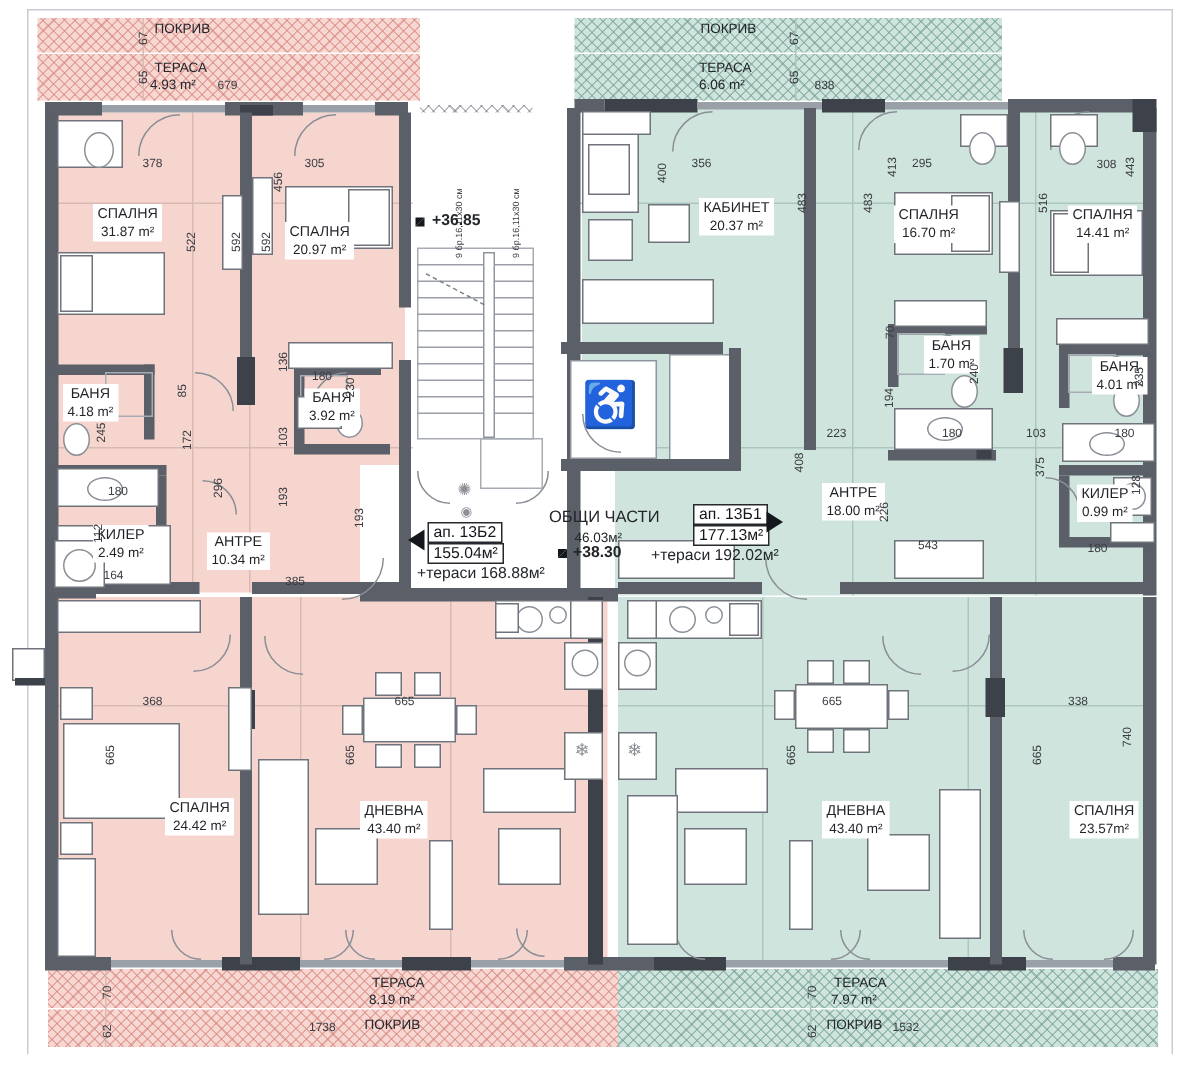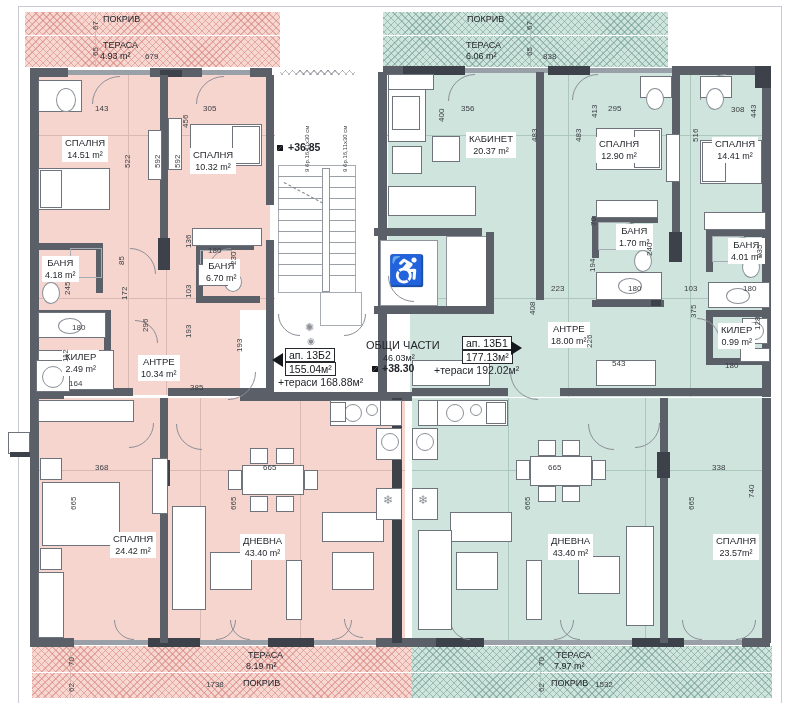--- a/index.html
+++ b/index.html
@@ -483,33 +483,33 @@
   <div class="box" style="left:412px;top:428px;width:26px;height:32px;"></div>
   <div class="ell" style="left:416px;top:433px;width:18px;height:18px;"></div>
   <div class="box" style="left:412px;top:488px;width:26px;height:32px;"></div>
   <div class="t" style="left:418px;top:495px;font-size:12px;color:#8a8e96;">❄</div>
 
   <div class="box" style="left:412px;top:360px;width:78px;height:26px;"></div>
   <div class="box" style="left:596px;top:360px;width:60px;height:26px;"></div>
 
   <div class="plaque" style="left:62px;top:136px;">
     <span>СПАЛНЯ</span><br>
-    <span class="a">14.51 m²</span>
+    <span class="a">31.87 m²</span>
   </div>
   <div class="plaque" style="left:190px;top:148px;">
     <span>СПАЛНЯ</span><br>
-    <span class="a">10.32 m²</span>
+    <span class="a">20.97 m²</span>
   </div>
   <div class="plaque" style="left:42px;top:256px;">
     <span>БАНЯ</span><br>
     <span class="a">4.18 m²</span>
   </div>
   <div class="plaque" style="left:203px;top:259px;">
     <span>БАНЯ</span><br>
-    <span class="a">6.70 m²</span>
+    <span class="a">3.92 m²</span>
   </div>
   <div class="plaque" style="left:62px;top:350px;">
     <span>КИЛЕР</span><br>
     <span class="a">2.49 m²</span>
   </div>
   <div class="plaque" style="left:138px;top:355px;">
     <span>АНТРЕ</span><br>
     <span class="a">10.34 m²</span>
   </div>
   <div class="plaque" style="left:110px;top:532px;">
@@ -520,21 +520,21 @@
     <span>ДНЕВНА</span><br>
     <span class="a">43.40 m²</span>
   </div>
 
   <div class="plaque" style="left:466px;top:132px;">
     <span>КАБИНЕТ</span><br>
     <span class="a">20.37 m²</span>
   </div>
   <div class="plaque" style="left:596px;top:137px;">
     <span>СПАЛНЯ</span><br>
-    <span class="a">12.90 m²</span>
+    <span class="a">16.70 m²</span>
   </div>
   <div class="plaque" style="left:712px;top:137px;">
     <span>СПАЛНЯ</span><br>
     <span class="a">14.41 m²</span>
   </div>
   <div class="plaque" style="left:616px;top:224px;">
     <span>БАНЯ</span><br>
     <span class="a">1.70 m²</span>
   </div>
   <div class="plaque" style="left:728px;top:238px;">
@@ -571,21 +571,21 @@
 
   <div class="aptbox" style="left:462px;top:336px;">ап. 13Б1</div>
   <div class="aptbox" style="left:462px;top:350px;">177.13м²</div>
   <div class="arrow-r" style="left:511px;top:341px;"></div>
   <div class="t lbl" style="left:434px;top:365px;">+тераси 192.02м²</div>
 
   <div class="elev-mark" style="left:277px;top:145px;"></div>
   <div class="elev-mark2" style="left:277px;top:145px;"></div>
   <div class="t lbl" style="left:288px;top:142px;font-weight:bold;">+36.85</div>
 
-  <div class="t dim" style="left:95px;top:103px;">143</div>
+  <div class="t dim" style="left:95px;top:103px;">378</div>
   <div class="t dim" style="left:203px;top:103px;">305</div>
   <div class="t dimv" style="left:180px;top:128px;">456</div>
   <div class="t dimv" style="left:122px;top:168px;">522</div>
   <div class="t dimv" style="left:152px;top:168px;">592</div>
   <div class="t dimv" style="left:172px;top:168px;">592</div>
   <div class="t dim" style="left:208px;top:245px;">180</div>
   <div class="t dimv" style="left:183px;top:248px;">136</div>
   <div class="t dimv" style="left:183px;top:298px;">103</div>
   <div class="t dimv" style="left:228px;top:265px;">230</div>
   <div class="t dimv" style="left:116px;top:265px;">85</div>

